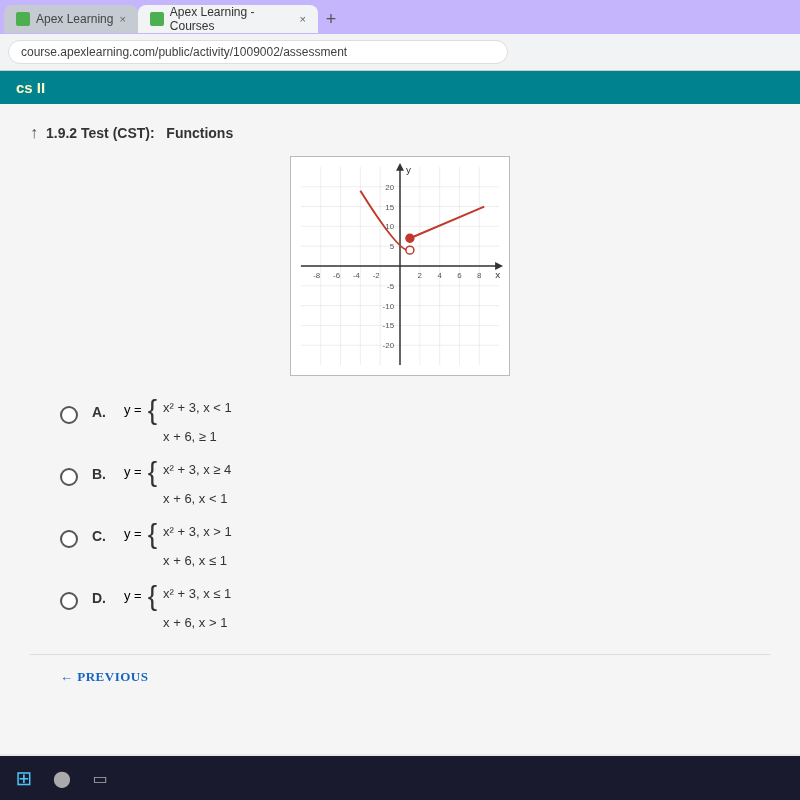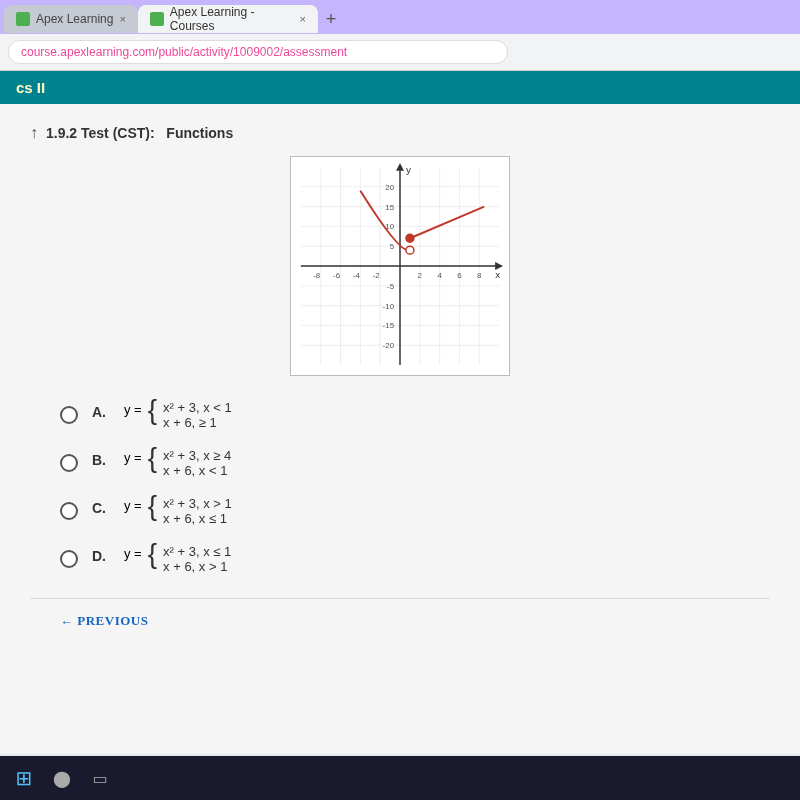--- a/index.html
+++ b/index.html
@@ -81,21 +81,21 @@
       display: flex;
       align-items: center;
     }
 
     .address-input {
       background: white;
       border: 1px solid #ddd;
       border-radius: 12px;
       padding: 4px 12px;
       font-size: 12px;
-      color: #ec4899;
+      color: #404040;
       width: 500px;
     }
 
     
     .page-header {
       background: #00838f;
       padding: 8px 16px;
       color: #fef9c3;
       font-size: 15px;
       font-weight: bold;
@@ -206,21 +206,21 @@
     .math-brace {
       font-size: 28px;
       line-height: 1;
       margin-top: -4px;
       color: #333;
     }
 
     .math-conditions {
       display: flex;
       flex-direction: column;
-      gap: 0;
+      gap: 14px;
     }
 
     .math-condition {
       font-size: 13px;
       color: #333;
     }
 
     
     .nav-section {
       margin-top: 24px;

